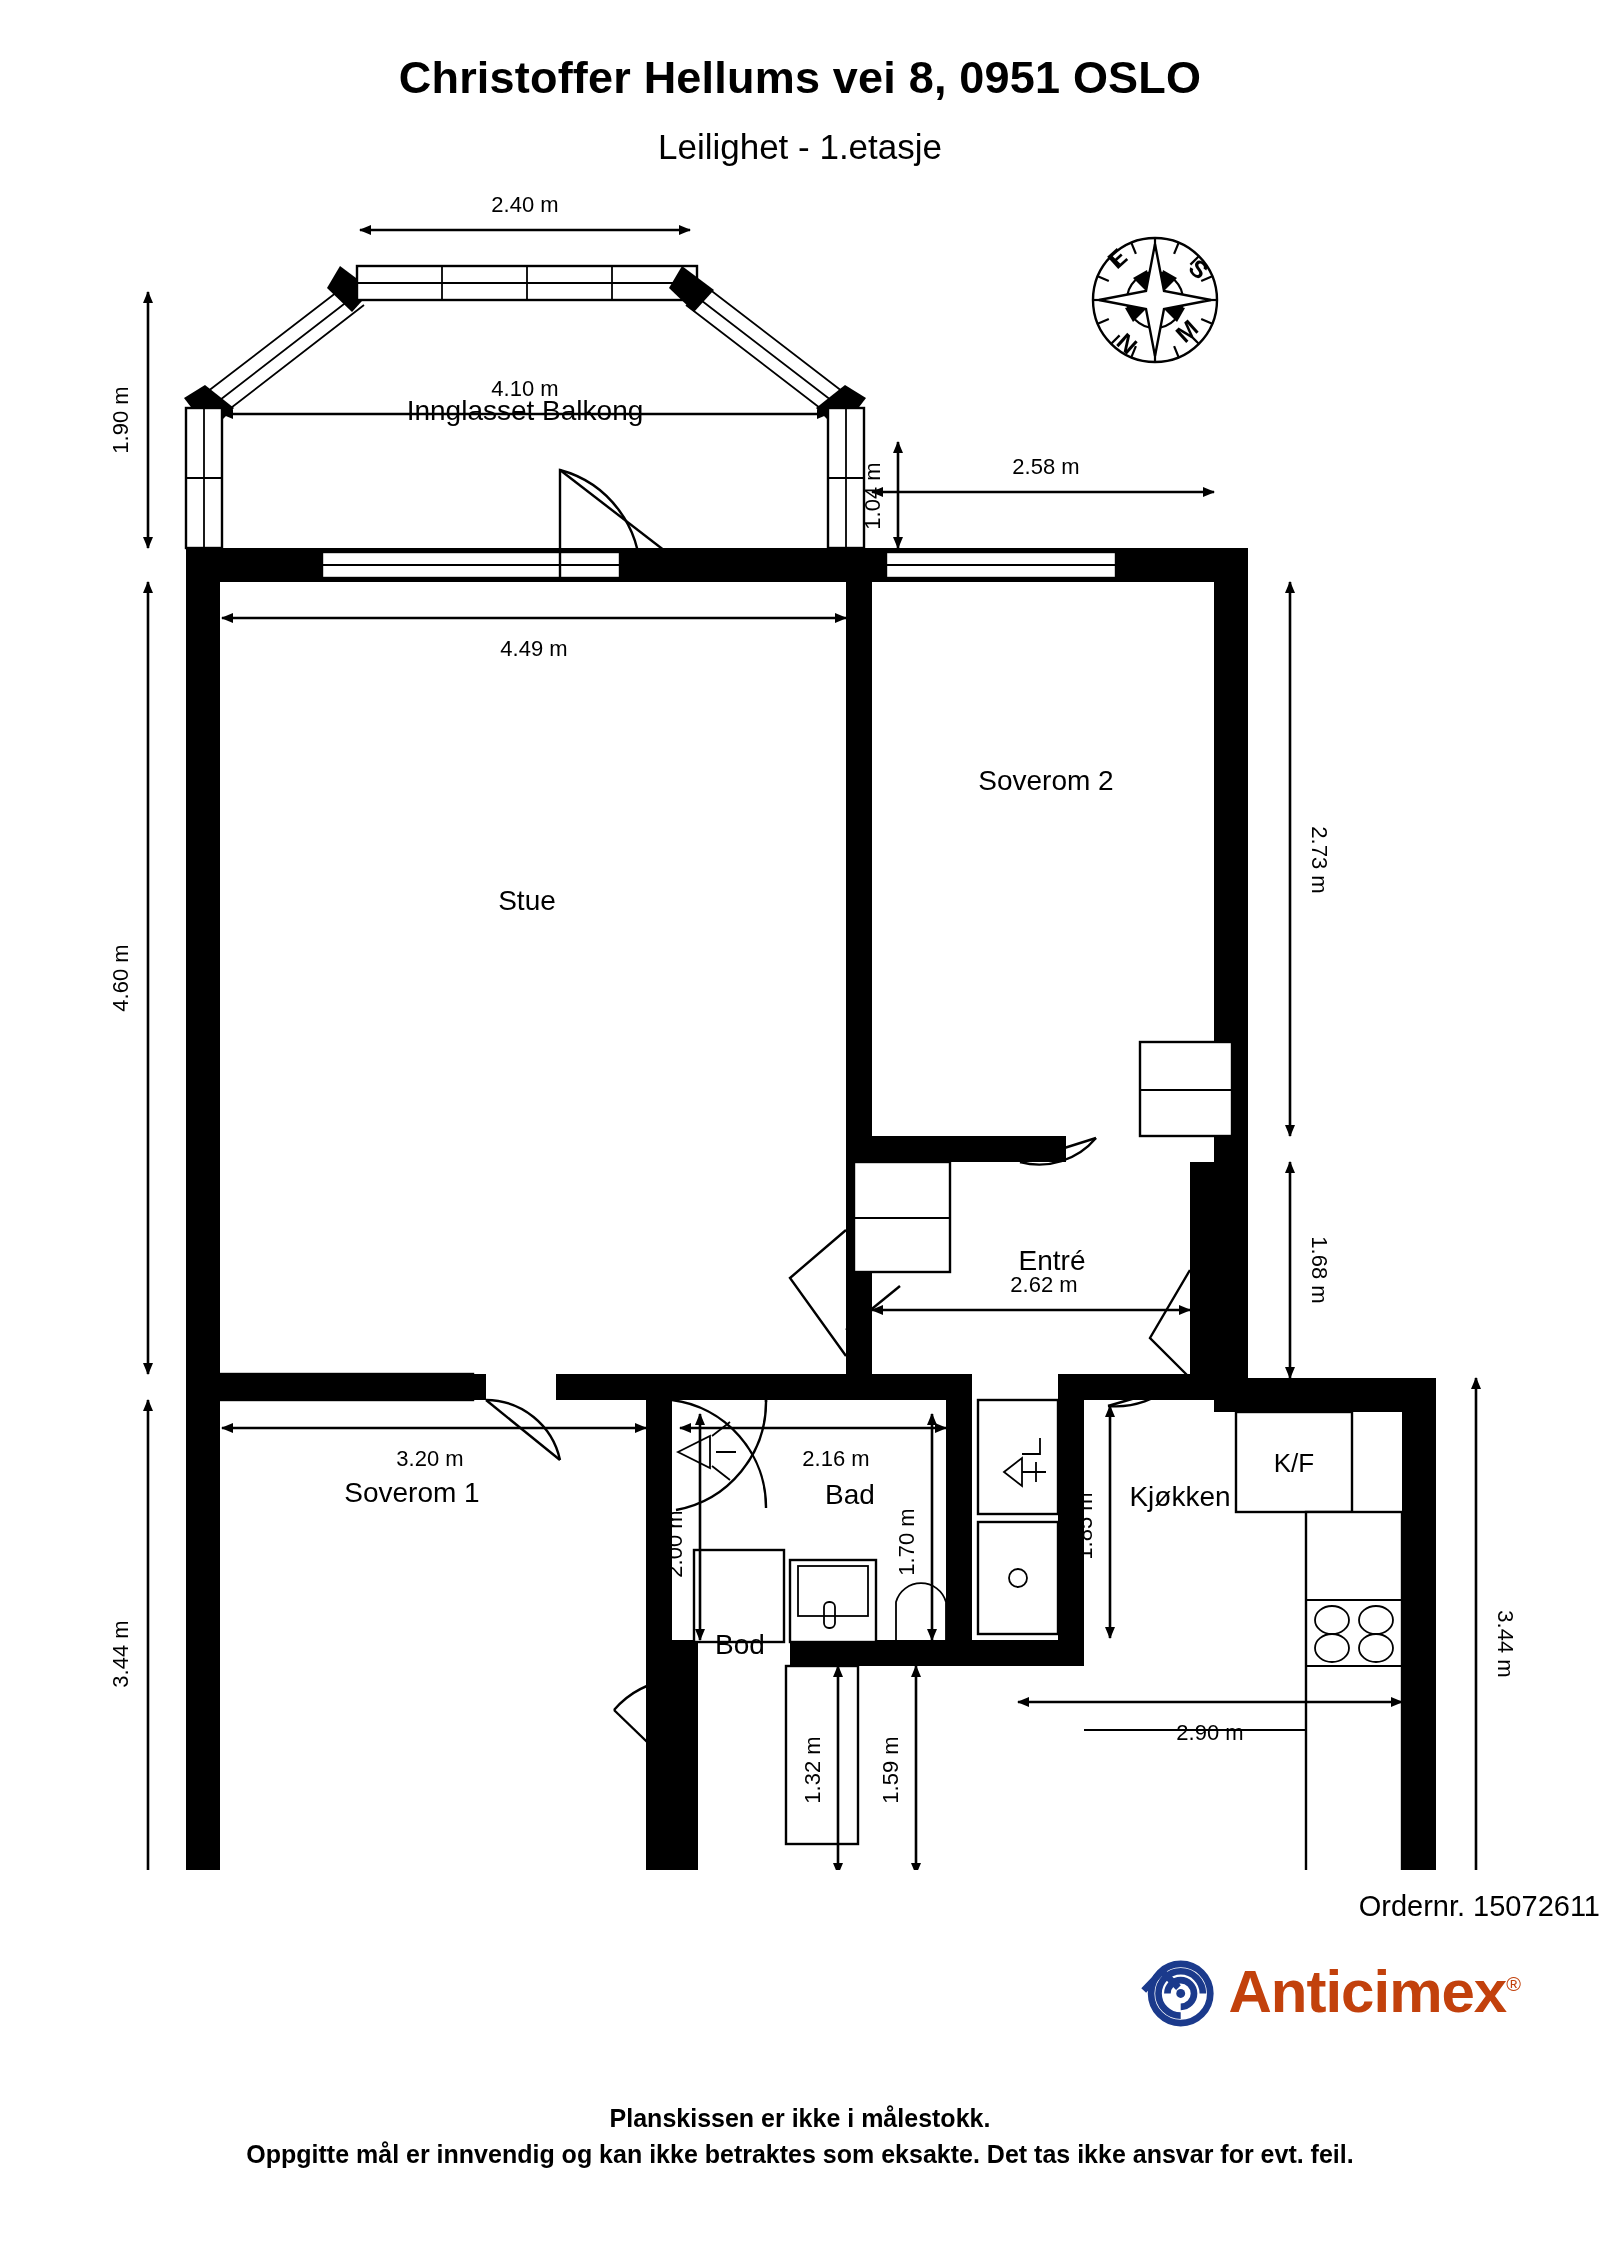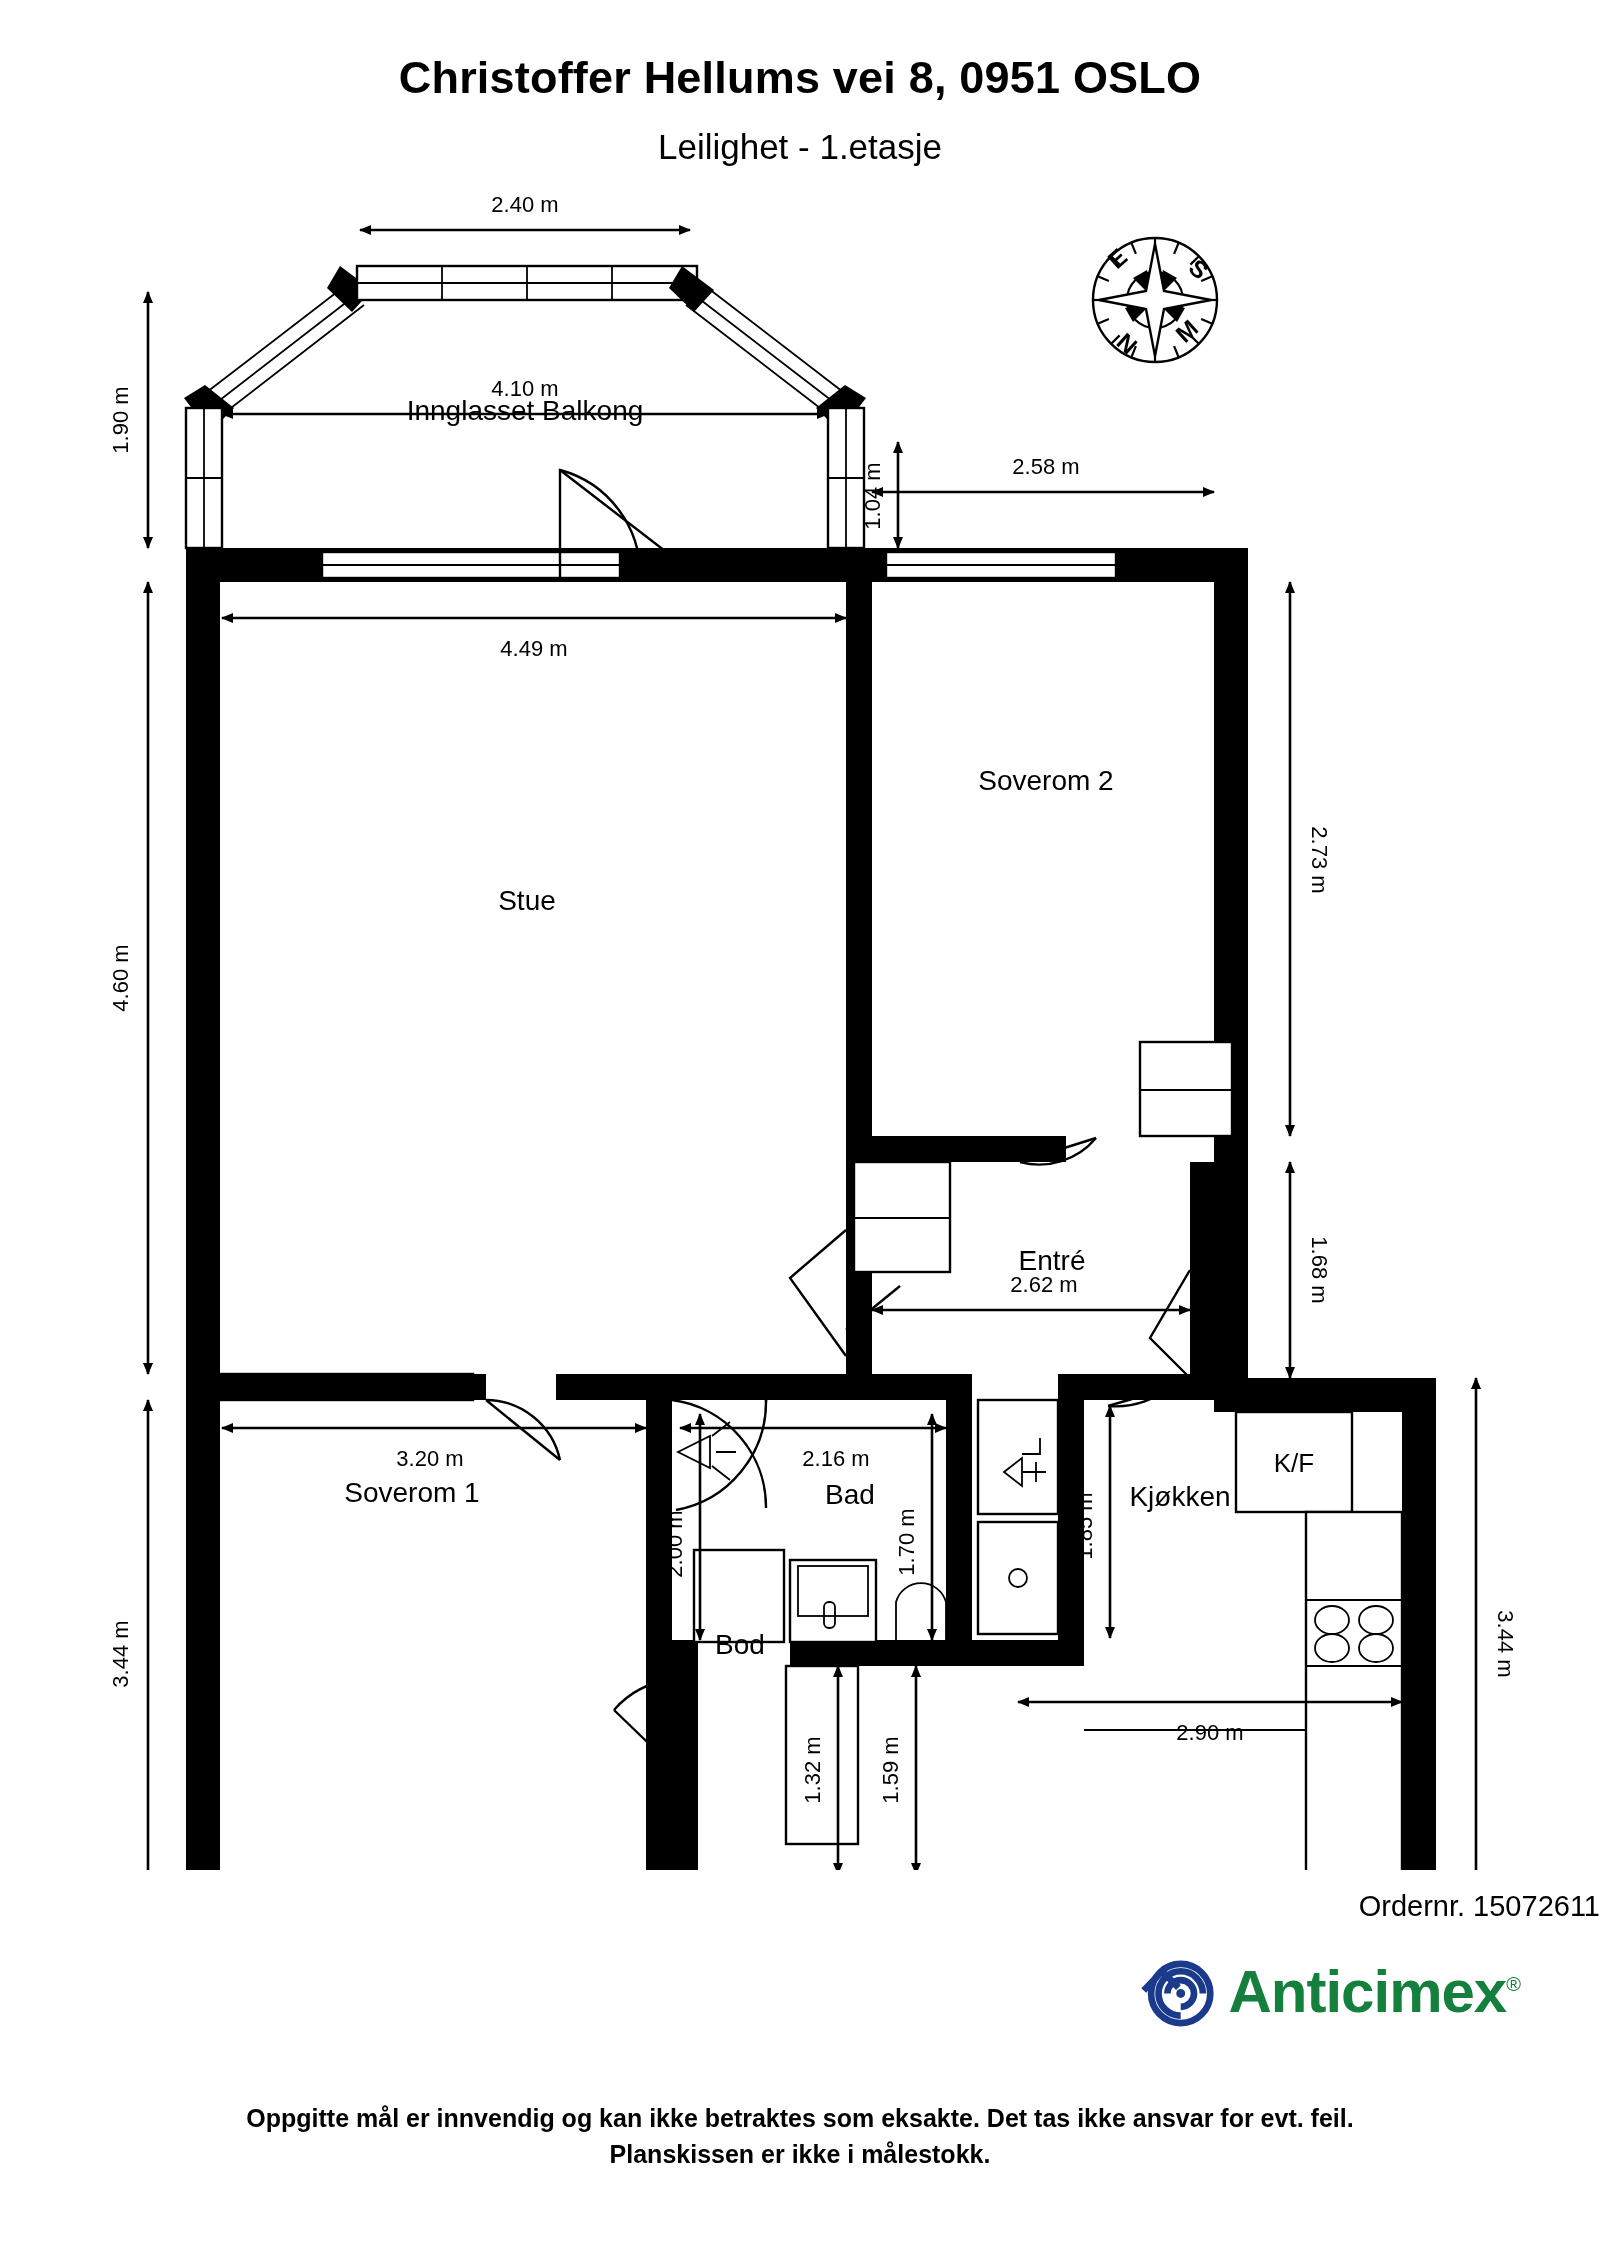--- a/index.html
+++ b/index.html
@@ -14,21 +14,21 @@
   .thin{fill:none;stroke:#000;stroke-width:2.4;}
   .thin1{fill:none;stroke:#000;stroke-width:1.8;}
   .fill-w{fill:#fff;stroke:#000;stroke-width:2.4;}
   .dimline{stroke:#000;stroke-width:2.6;fill:none;}
   .dimtext{font-family:"Liberation Sans",sans-serif;font-size:22px;fill:#000;}
   .roomlabel{font-family:"Liberation Sans",sans-serif;font-size:28px;fill:#000;}
   .roomlabel-sm{font-family:"Liberation Sans",sans-serif;font-size:26px;fill:#000;}
   .ordernr{position:absolute;top:1890px;left:0;width:1600px;text-align:right;font-size:29px;}
   .logo-row{position:absolute;top:1955px;left:0;width:1600px;display:flex;justify-content:flex-end;padding-right:80px;box-sizing:border-box;align-items:center;}
   .logo-mark{width:74px;height:74px;margin-right:14px;}
-  .logo-text{font-size:60px;font-weight:700;color:#15803d;letter-spacing:-1px;line-height:1;position:relative;}
+  .logo-text{font-size:60px;font-weight:700;color:#c2410c;letter-spacing:-1px;line-height:1;position:relative;}
   .logo-reg{font-size:20px;vertical-align:super;font-weight:400;}
   .disclaimer{position:absolute;top:2100px;left:0;width:1600px;text-align:center;font-size:25px;line-height:1.45;font-weight:700;}
   .disc-l{display:block;}
 </style>
 </head>
 <body>
 
 <div id="root">
 
   <div class="title-block">
@@ -361,17 +361,17 @@
         <path d="M55,82 A30,30 0 1 1 85,52"></path>
         <path d="M55,70 A18,18 0 1 0 37,52"></path>
       </g>
       <path d="M5,48 L30,22 L52,44" fill="none" stroke="#1b3a8c" stroke-width="9" stroke-linejoin="miter"></path>
       <circle cx="55" cy="52" r="6" fill="#1b3a8c"></circle>
     </svg>
     <div class="logo-text"><span>Anticimex</span><span class="logo-reg">®</span></div>
   </div>
 
   <div class="disclaimer">
+    <span class="disc-l">Planskissen er ikke i målestokk.</span>
     <span class="disc-l">Oppgitte mål er innvendig og kan ikke betraktes som eksakte. Det tas ikke ansvar for evt. feil.</span>
-    <span class="disc-l">Planskissen er ikke i målestokk.</span>
   </div>
 
 </div>
 
 </body></html>

